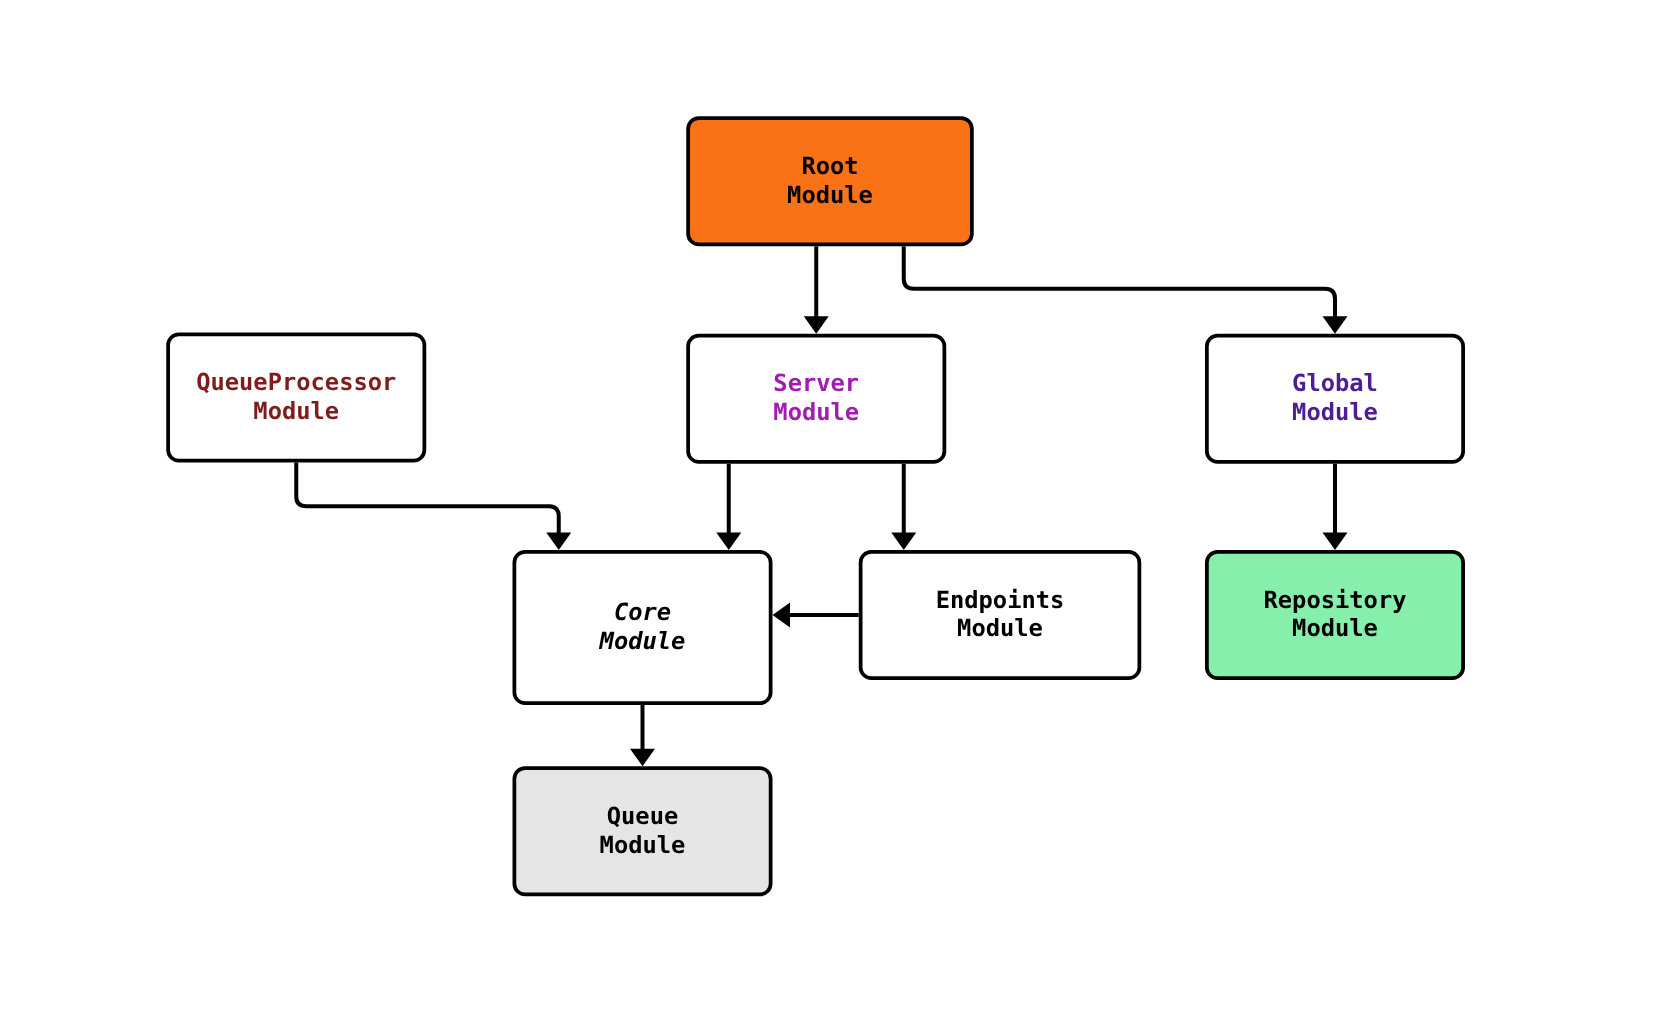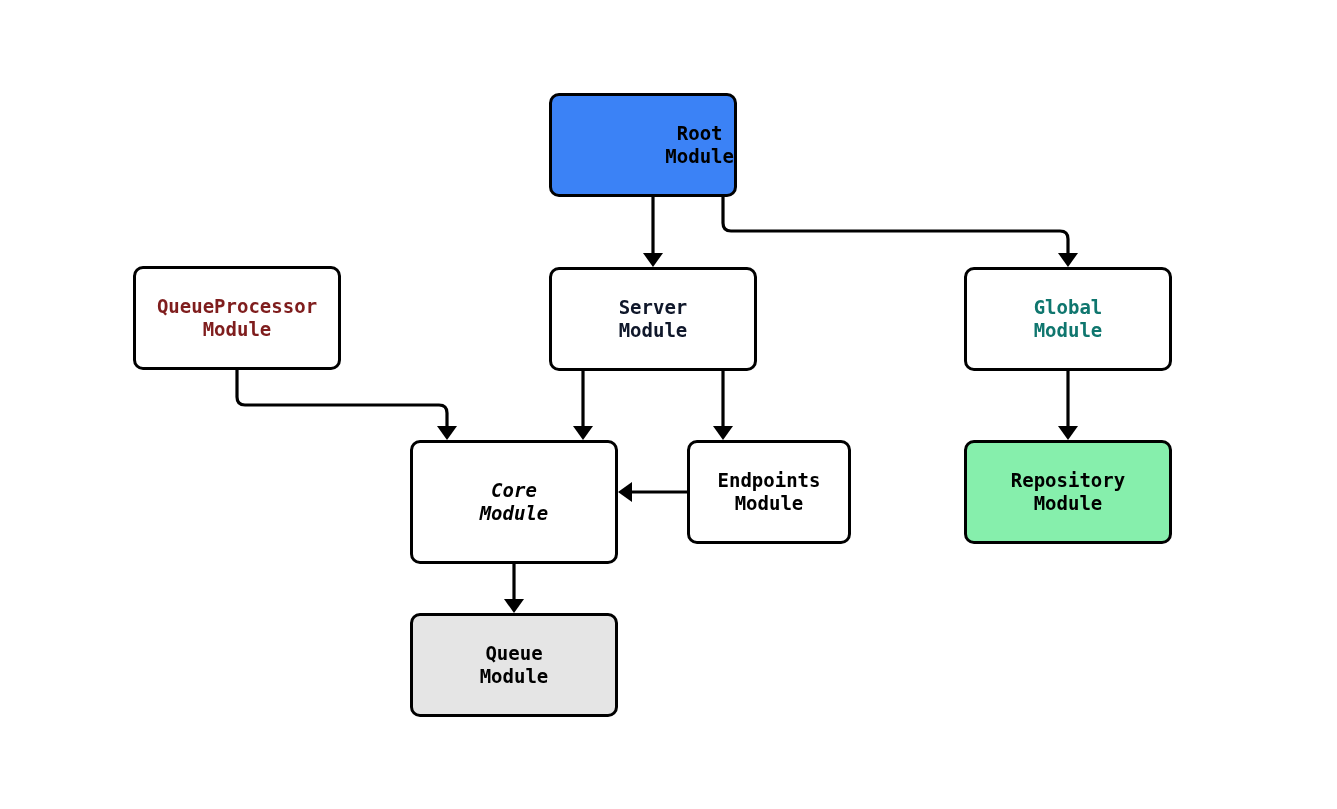--- a/index.html
+++ b/index.html
@@ -58,41 +58,41 @@
       <path d="M723,371 L723,428" fill="none" stroke="#000000" stroke-width="3.2"></path>
       <polygon points="723,440 713,426 733,426" fill="#000000"></polygon>
       <path d="M1068,371 L1068,428" fill="none" stroke="#000000" stroke-width="3.2"></path>
       <polygon points="1068,440 1058,426 1078,426" fill="#000000"></polygon>
       <path d="M687,492 L630,492" fill="none" stroke="#000000" stroke-width="3.2"></path>
       <polygon points="618,492 632,482 632,502" fill="#000000"></polygon>
       <path d="M514,544 L514,601" fill="none" stroke="#000000" stroke-width="3.2"></path>
       <polygon points="514,613 504,599 524,599" fill="#000000"></polygon>
     </svg>
   <div id="nodes-layer">
-      <div class="node" style="left: 549px; top: 93px; width: 188px; height: 104px; border-color: rgb(0, 0, 0); background: #3b82f6; justify-content: flex-end;">
+      <div class="node" style="left: 549px; top: 93px; width: 230px; height: 104px; border-color: rgb(0, 0, 0); background: #f97316;">
         <div class="node-label" style="color: rgb(0, 0, 0);">Root
 Module</div>
       </div>
       <div class="node" style="left: 133px; top: 266px; width: 208px; height: 104px; border-color: rgb(0, 0, 0); background: rgb(255, 255, 255);">
         <div class="node-label" style="color: #7f1d1d;">QueueProcessor
 Module</div>
       </div>
       <div class="node" style="left: 549px; top: 267px; width: 208px; height: 104px; border-color: rgb(0, 0, 0); background: rgb(255, 255, 255);">
-        <div class="node-label" style="color: #0f172a;">Server
+        <div class="node-label" style="color: #a21caf;">Server
 Module</div>
       </div>
       <div class="node" style="left: 964px; top: 267px; width: 208px; height: 104px; border-color: rgb(0, 0, 0); background: rgb(255, 255, 255);">
-        <div class="node-label" style="color: #0f766e;">Global
+        <div class="node-label" style="color: #4c1d95;">Global
 Module</div>
       </div>
       <div class="node" style="left: 410px; top: 440px; width: 208px; height: 124px; border-color: rgb(0, 0, 0); background: rgb(255, 255, 255); font-style: italic;">
         <div class="node-label" style="color: rgb(0, 0, 0);">Core
 Module</div>
       </div>
-      <div class="node" style="left: 687px; top: 440px; width: 164px; height: 104px; border-color: rgb(0, 0, 0); background: rgb(255, 255, 255);">
+      <div class="node" style="left: 687px; top: 440px; width: 226px; height: 104px; border-color: rgb(0, 0, 0); background: rgb(255, 255, 255);">
         <div class="node-label" style="color: rgb(0, 0, 0);">Endpoints
 Module</div>
       </div>
       <div class="node" style="left: 964px; top: 440px; width: 208px; height: 104px; border-color: rgb(0, 0, 0); background: #86efac;">
         <div class="node-label" style="color: rgb(0, 0, 0);">Repository
 Module</div>
       </div>
       <div class="node" style="left: 410px; top: 613px; width: 208px; height: 104px; border-color: rgb(0, 0, 0); background: #e5e5e5;">
         <div class="node-label" style="color: rgb(0, 0, 0);">Queue
 Module</div>

